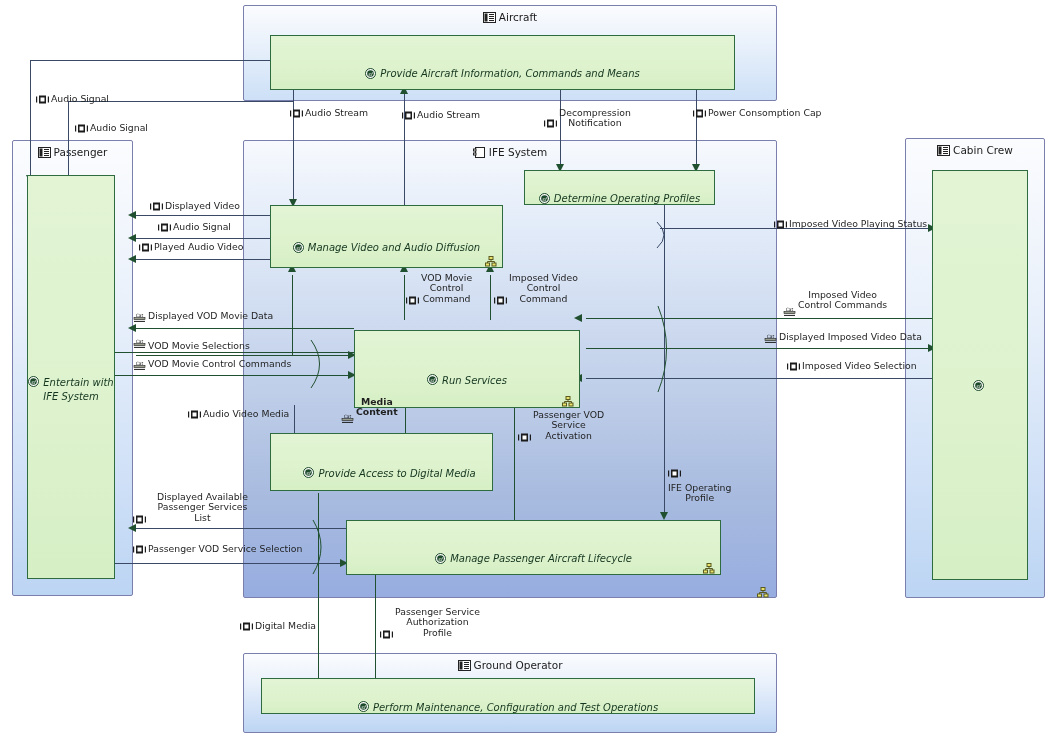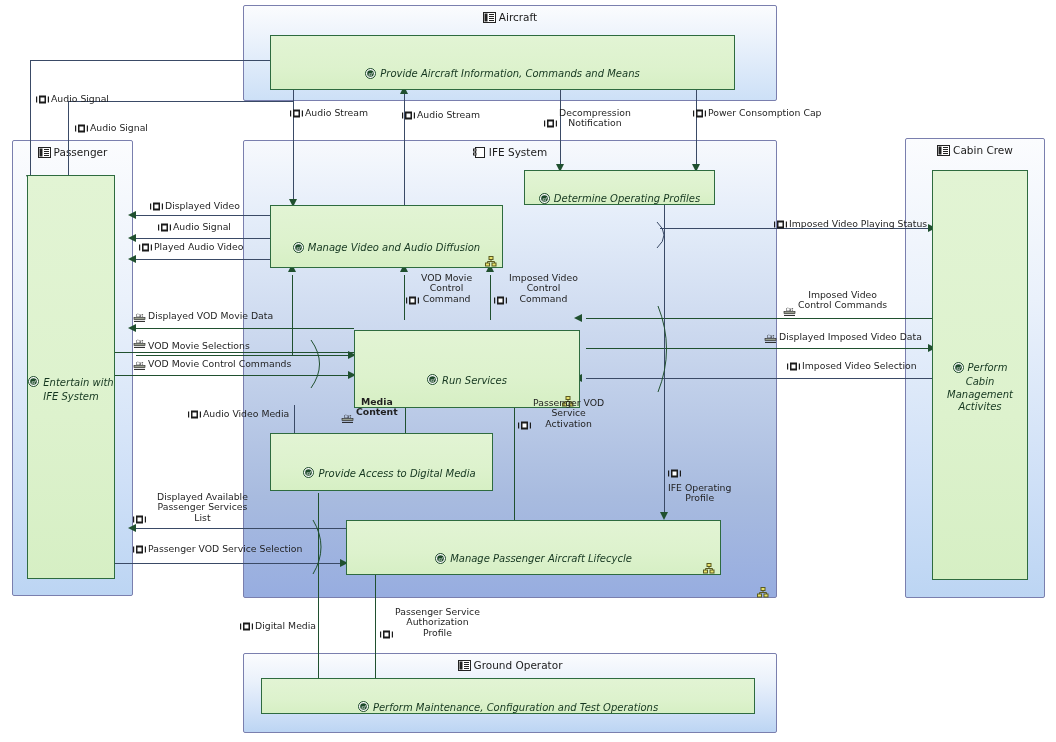--- a/index.html
+++ b/index.html
@@ -335,24 +335,21 @@
   </span>
 
   <div class="fbox" style="left:932px;top:170px;width:96px;height:410px;">
     <span class="ftxt">
       <span class="fic">
         <svg width="11" height="11" viewBox="0 0 11 11">
             <circle cx="5.5" cy="5.5" r="5" fill="#fff" stroke="#1d4a2a"></circle>
             <circle cx="5.5" cy="5.5" r="3.3" fill="#1d4a2a"></circle>
             <text x="5.5" y="7.6" font-size="5" fill="#fff" text-anchor="middle" font-family="DejaVu Sans">sf</text>
           </svg>
-      </span><span>Perform
-Cabin
-Management
-Activites</span>
+      </span>
     </span>
   </div>
 
   <div class="fbox" style="left:261px;top:678px;width:494px;height:36px;">
     <span class="ftxt">
       <span class="fic">
         <svg width="11" height="11" viewBox="0 0 11 11">
             <circle cx="5.5" cy="5.5" r="5" fill="#fff" stroke="#1d4a2a"></circle>
             <circle cx="5.5" cy="5.5" r="3.3" fill="#1d4a2a"></circle>
             <text x="5.5" y="7.6" font-size="5" fill="#fff" text-anchor="middle" font-family="DejaVu Sans">sf</text>
@@ -576,21 +573,21 @@
     <span class="gic" style="margin-top:6px;">
       <svg width="13" height="11" viewBox="0 0 13 11">
           <text x="6.5" y="5" font-size="4.4" text-anchor="middle" fill="#1b1b1b" font-family="DejaVu Sans">Cat</text>
           <rect x="1" y="5.6" width="11" height="2" fill="#9aa08f" stroke="#1b1b1b" stroke-width="0.6"></rect>
           <path d="M1 9.4h11" stroke="#1b1b1b" stroke-width="1"></path>
         </svg>
     </span><span class="txt" style="font-weight:bold;">Media
 Content</span>
   </div>
 
-  <div class="elab multi" style="left:518px;top:398px;">
+  <div class="elab multi" style="left:518px;top:410px;">
     <span class="gic" style="margin-top:13px;">
       <svg width="13" height="9" viewBox="0 0 13 9">
           <rect x="3" y="0.5" width="7" height="8" fill="#1b1b1b"></rect>
           <path d="M0.5 1.5v6M12.5 1.5v6" stroke="#1b1b1b" stroke-width="1.4"></path>
           <rect x="4.5" y="2.5" width="4" height="4" fill="#fff"></rect>
         </svg>
     </span><span class="txt">Passenger VOD
 Service
 Activation</span>
   </div>

